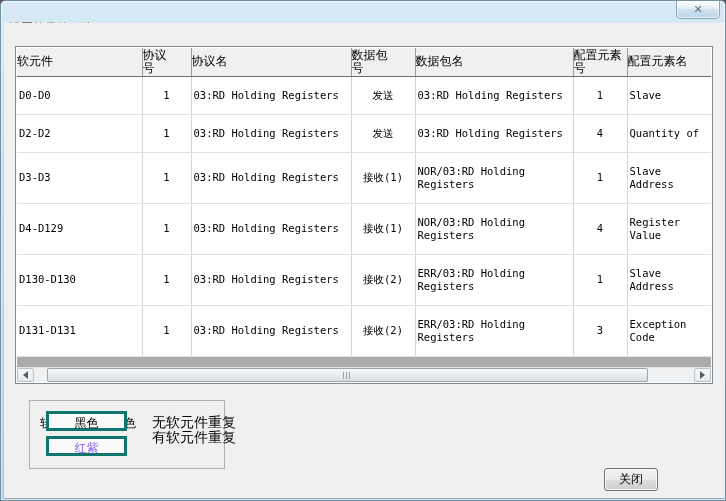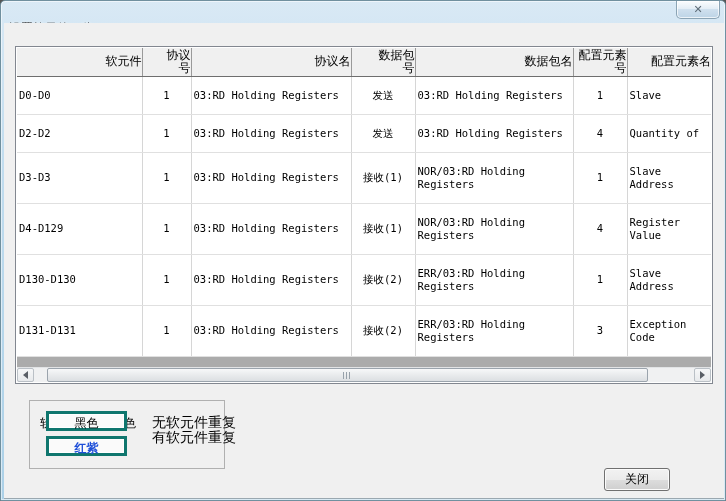--- a/index.html
+++ b/index.html
@@ -45,21 +45,21 @@
   }
   table.grid { border-collapse:collapse; table-layout:fixed; width:100%; }
   table.grid col.c1 { width:125px; }
   table.grid col.c2 { width:49px; }
   table.grid col.c3 { width:160px; }
   table.grid col.c4 { width:64px; }
   table.grid col.c5 { width:158px; }
   table.grid col.c6 { width:54px; }
   th {
     height:28px; background:#f0f0f0; font-weight:normal; font-size:12px;
-    color:#000; text-align:right; vertical-align:middle;
+    color:#000; text-align:left; vertical-align:middle;
     border-right:1px solid #9a9a9a; border-bottom:1px solid #6e6e6e;
     white-space:pre-line; line-height:13px; overflow:hidden;
   }
   th:last-child { border-right:none; }
   td {
     font-family:"DejaVu Sans Mono","Liberation Mono",monospace;
     font-size:10.5px; line-height:13px; color:#000;
     padding:12px 2px; border-right:1px solid #d6d6d6; border-bottom:1px solid #e0e0e0;
     vertical-align:middle; overflow:hidden; word-break:break-word;
   }
@@ -97,27 +97,27 @@
     position:absolute; left:7px; top:-8px; background:#f0f0f0;
     padding:0 3px; font-size:12px; color:#000;margin-top:22px;
   }
   .swatch {
     position:absolute; left:16px; width:81px; height:20px;
     background:#fafafa; border:3px solid #0f766e;
     box-shadow:inset 0 0 0 1px #fff;
     font-size:12px; text-align:center; line-height:18px; cursor:default;
   }
   .swatch-black { top:10px; color:#000; }
-  .swatch-magenta { top:35px; color:#1d4ed8;font-weight:bold; }
+  .swatch-magenta { top:35px; color:#8b5cf6; }
   .swatch-caption { position:absolute; left:122px; font-size:14px; color:#000; white-space:nowrap; }
   .cap1 { top:13px; } .cap2 { top:28px; }
 
   
   .btn-close {
-    position:absolute; left:600px; top:445px; width:66px; height:23px;
+    position:absolute; left:600px; top:445px; width:54px; height:23px;
     border:1px solid #707070; border-radius:3px;
     background:linear-gradient(180deg,#f2f2f2 0%,#ebebeb 50%,#dddddd 51%,#cfcfcf 100%);
     box-shadow:inset 0 0 0 1px #fbfbfb;
     font-size:12px; color:#000; text-align:center; line-height:21px; cursor:default;
   }
 </style>
 </head>
 <body>
 
 <div class="window">

